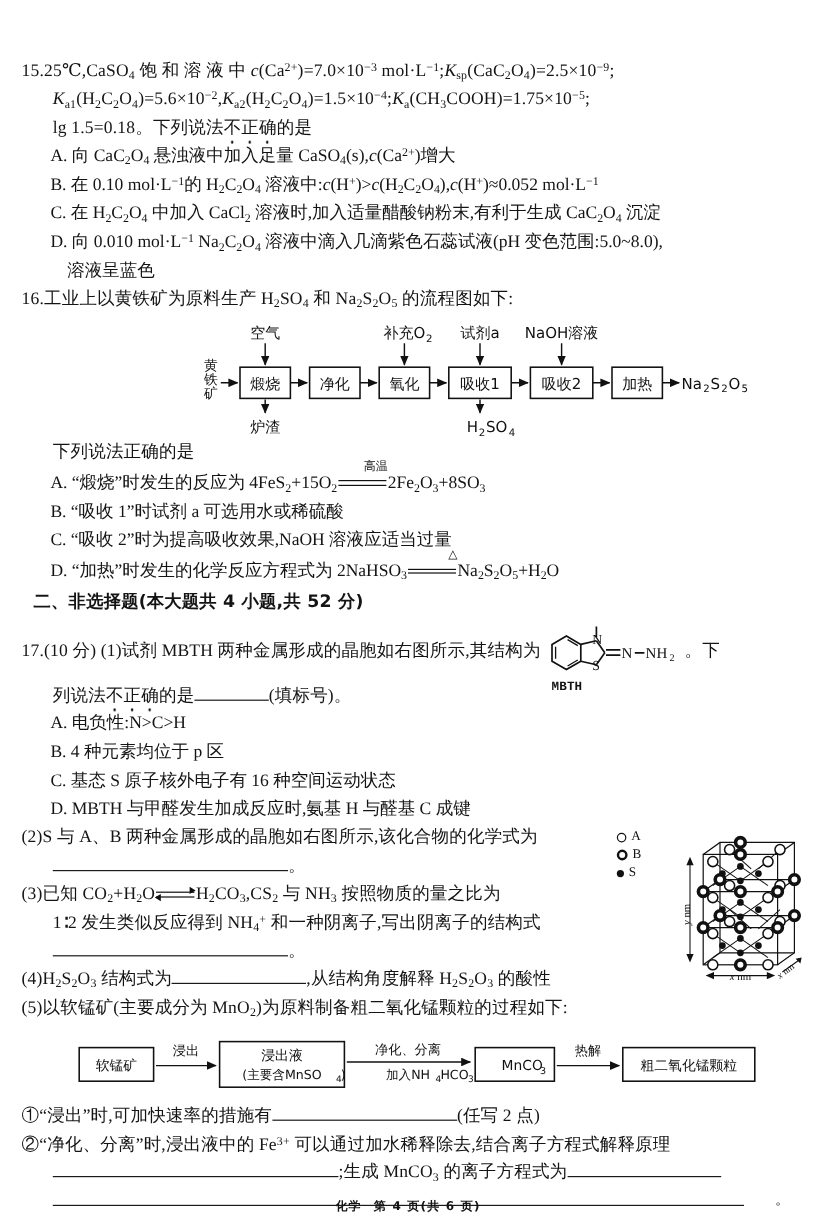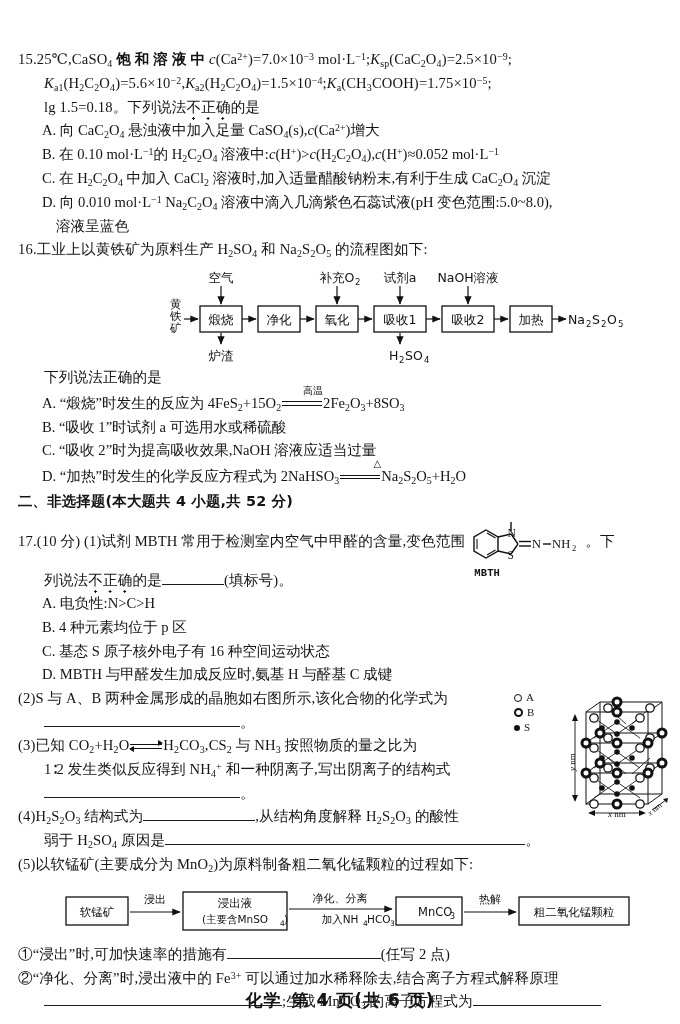--- a/index.html
+++ b/index.html
@@ -84,20 +84,21 @@
   .blank-md { width: 112px; }
   .blank-lg { width: 196px; }
 
   
   .section-head {
     font-family: "DejaVu Sans", "Liberation Sans", sans-serif;
     font-weight: bold;
     font-size: 14.4px;
     margin-top: 3px;
     letter-spacing: 0.2px;
+    margin-left: 10px;
   }
 
   
   .rxn {
     display: inline-block;
     position: relative;
     width: 42px;
     height: 1em;
     vertical-align: middle;
   }
@@ -221,41 +222,41 @@
   }
 
   
   .footer {
     position: absolute;
     left: 0; right: 0;
     bottom: 12px;
     text-align: center;
     font-family: "DejaVu Sans", "Liberation Sans", sans-serif;
     font-weight: bold;
-    font-size: 17px;
+    font-size: 10px;
     letter-spacing: 1px;
   }
   .footer .sp { display: inline-block; width: 10px; }
 
   .tiny-dot {
     position: absolute;
     right: 6px;
     font-size: 12px;
   }
 </style>
 </head>
 <body>
 
 <div class="page">
   <div class="content">
 
     <div>
       <div class="qline hang2">
         <span>15.</span>25℃,CaSO<sub>4</sub>
-        <b style="font-weight:700">饱 和 溶 液 中</b>
+        <b style="font-weight:400">饱 和 溶 液 中</b>
         <span class="ital">c</span>(Ca<sup>2+</sup>)=7.0×10<sup>−3</sup> mol·L<sup>−1</sup>;<span class="ital">K</span><sub>sp</sub>(CaC<sub>2</sub>O<sub>4</sub>)=2.5×10<sup>−9</sup>;
       </div>
       <div class="qline sub-cont">
         <span class="ital">K</span><sub>a1</sub>(H<sub>2</sub>C<sub>2</sub>O<sub>4</sub>)=5.6×10<sup>−2</sup>,<span class="ital">K</span><sub>a2</sub>(H<sub>2</sub>C<sub>2</sub>O<sub>4</sub>)=1.5×10<sup>−4</sup>;<span class="ital">K</span><sub>a</sub>(CH<sub>3</sub>COOH)=1.75×10<sup>−5</sup>;
       </div>
       <div class="qline sub-cont">
         lg 1.5=0.18。下列说法<span class="emph">不正确</span>的是
       </div>
 
       <div class="opt">
@@ -359,21 +360,21 @@
       <div class="opt" style="margin-top:2px">
         D. “加热”时发生的化学反应方程式为 2NaHSO<sub>3</sub><span class="rxn"><span class="cond">△</span><span class="bar"></span></span>Na<sub>2</sub>S<sub>2</sub>O<sub>5</sub>+H<sub>2</sub>O
       </div>
     </div>
 
     <div class="section-head">二、非选择题(本大题共 4 小题,共 52 分)</div>
 
     <div style="margin-top:6px">
       <div class="qline" style="min-height:52px">
         <span>17.</span><span>(10 分)</span>
-        <span>(1)</span><span>试剂 MBTH 常用于检测室内空气中甲醛的含量,变色范围</span><span class="mbth-wrap">
+        <span>(1)</span><span>试剂 MBTH 两种金属形成的晶胞如右图所示,其结构为</span><span class="mbth-wrap">
           <svg width="118" height="52" viewBox="0 0 118 52" xmlns="http://www.w3.org/2000/svg">
             <g stroke="#111" stroke-width="1.4" fill="none">
 
               <polygon points="8,20 8,34 20,41 32,34 32,20 20,13"></polygon>
               <line x1="11" y1="22" x2="11" y2="32" stroke-width="1.1"></line>
               <line x1="21" y1="16" x2="29.5" y2="21" stroke-width="1.1"></line>
               <line x1="29.5" y1="33" x2="21" y2="38" stroke-width="1.1"></line>
 
               <line x1="32" y1="20" x2="45" y2="17"></line>
               <line x1="32" y1="34" x2="45" y2="37"></line>
@@ -419,23 +420,20 @@
       </div>
       <div class="qline sub-cont" style="width:510px">
         1∶2 发生类似反应得到 NH<sub>4</sub><sup>+</sup> 和一种阴离子,写出阴离子的结构式
       </div>
       <div class="qline sub-cont" style="width:280px">
         <span class="blank blank-lg"></span>。
       </div>
 
       <div class="qline hang" style="width:510px">
         <span>(4)</span>H<sub>2</sub>S<sub>2</sub>O<sub>3</sub> 结构式为<span class="blank blank-md"></span>,从结构角度解释 H<sub>2</sub>S<sub>2</sub>O<sub>3</sub> 的酸性
-      </div>
-      <div class="qline sub-cont">
-        弱于 H<sub>2</sub>SO<sub>4</sub> 原因是<span class="blank" style="width:360px"></span>。
       </div>
 
       <div class="qline hang">
         <span>(5)</span>以软锰矿(主要成分为 MnO<sub>2</sub>)为原料制备粗二氧化锰颗粒的过程如下:
       </div>
 
       <div class="flow17">
         <svg width="646" height="58" viewBox="0 0 646 58" xmlns="http://www.w3.org/2000/svg">
           <defs>
             <marker id="ah2" markerWidth="7" markerHeight="6" refX="6.4" refY="3" orient="auto">

